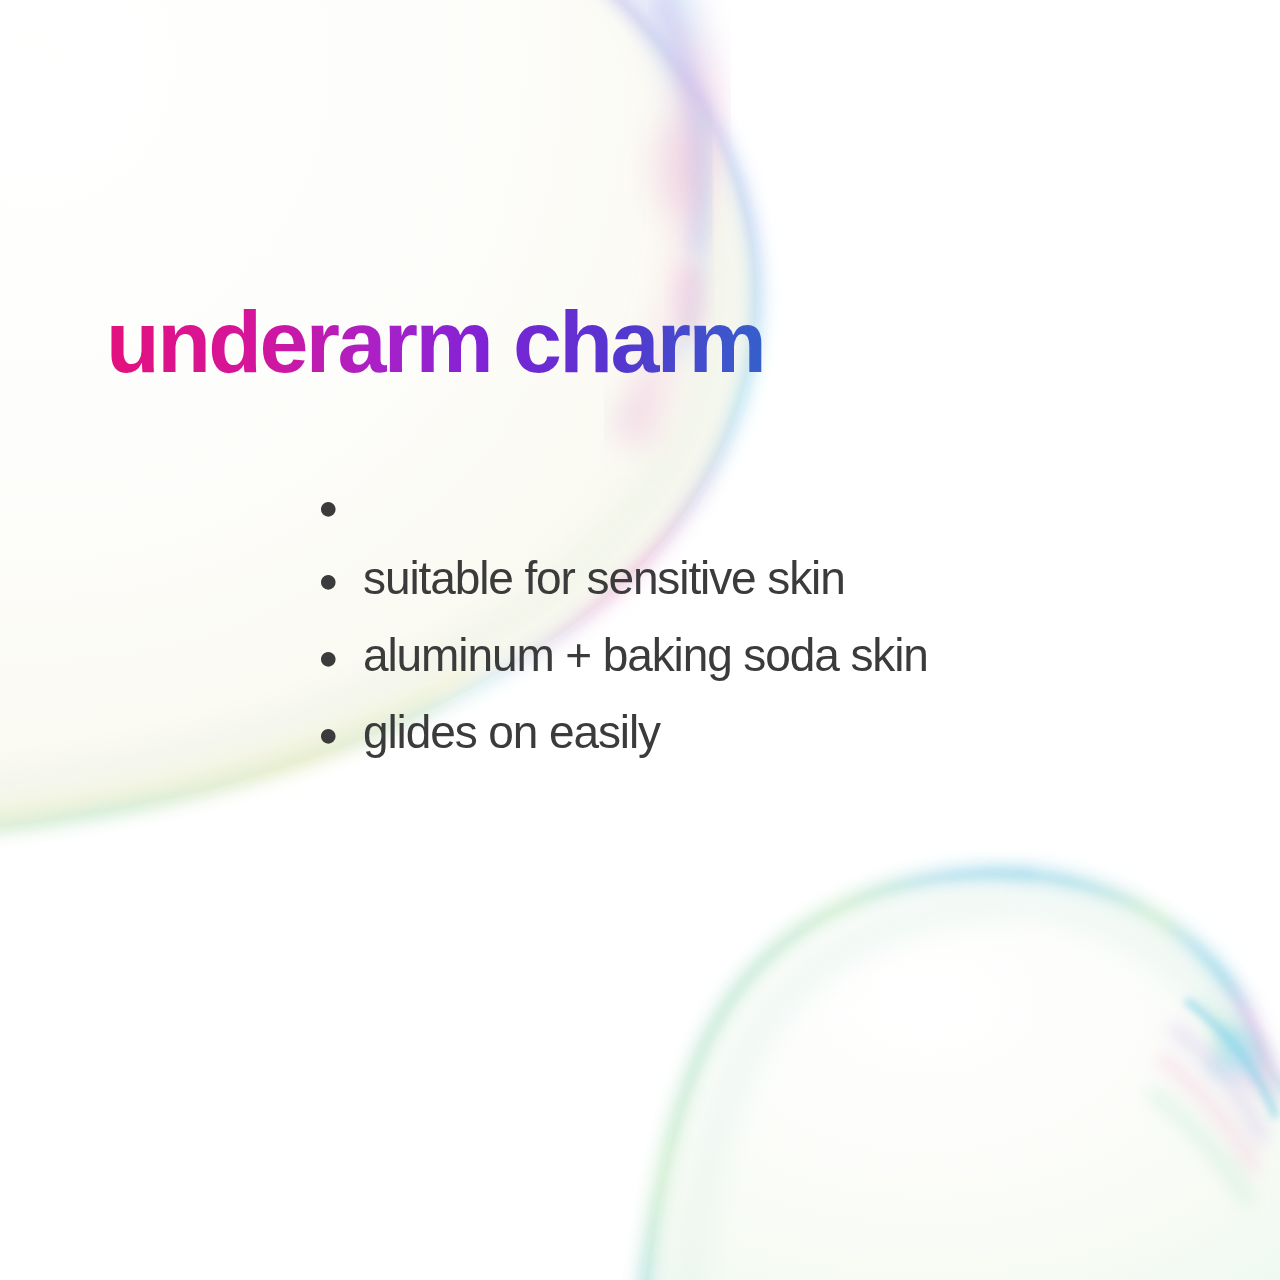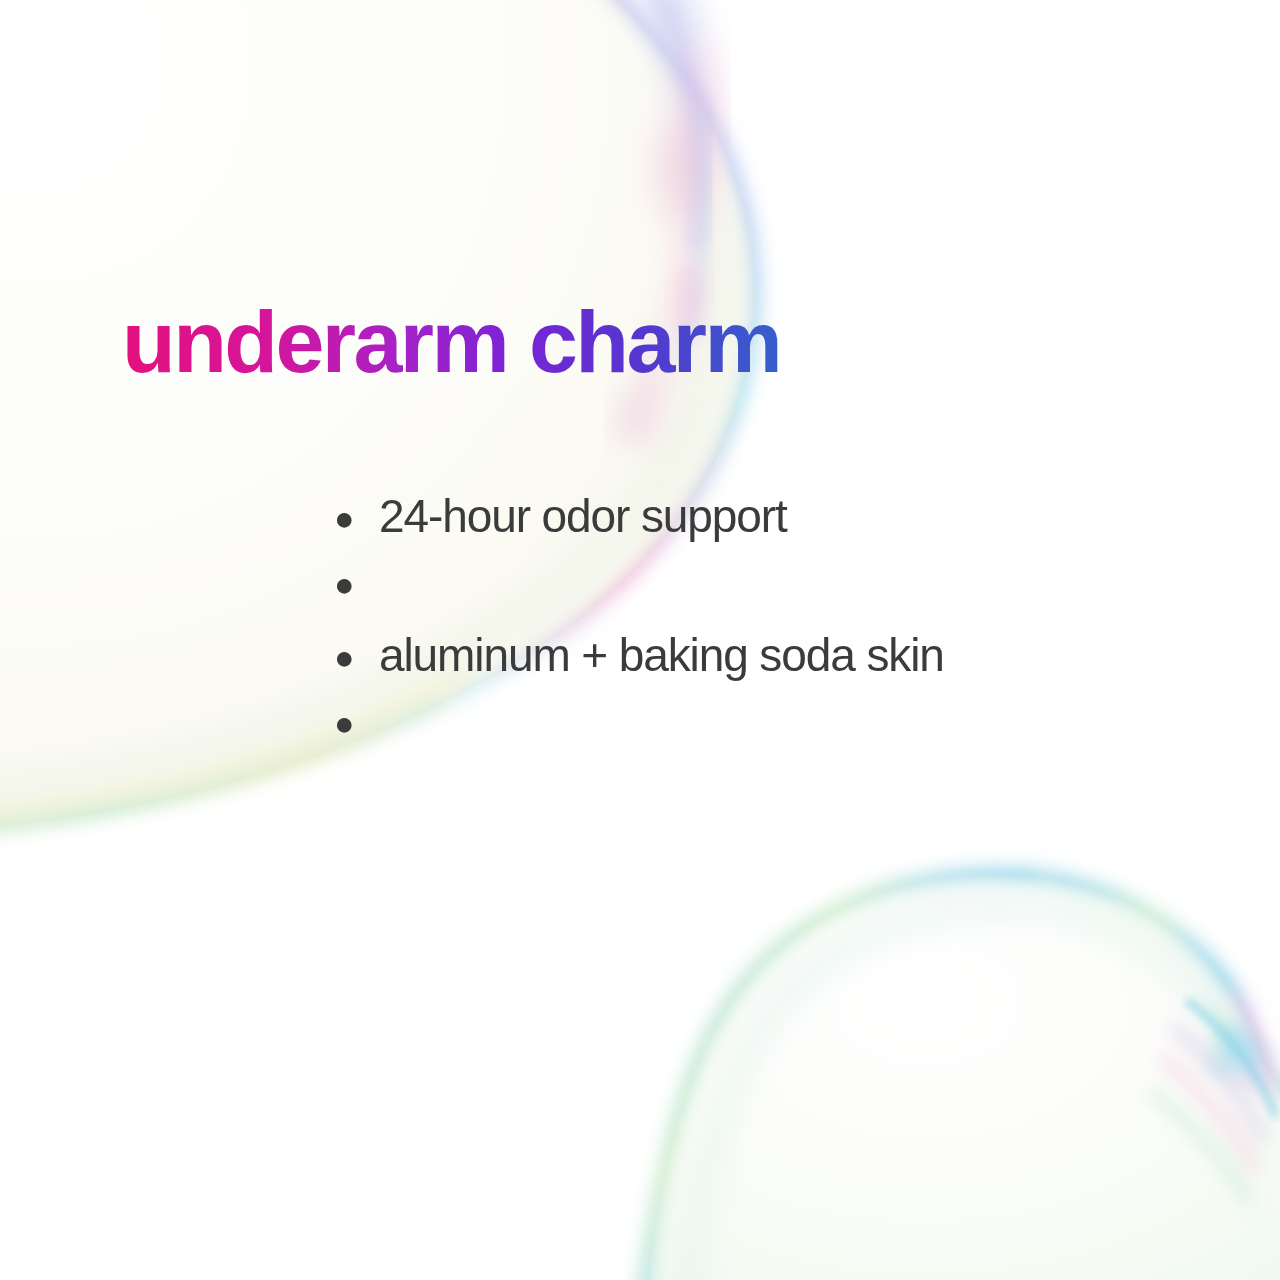--- a/index.html
+++ b/index.html
@@ -33,21 +33,20 @@
     left: 0;
     width: 1280px;
     height: 1280px;
     display: block;
   }
 
   
   .content {
     position: absolute;
     inset: 0;
-    margin-left: 16px;
   }
 
   .headline {
     position: absolute;
     left: 106px;
     top: 296px;
     margin: 0;
     font-size: 88px;
     font-weight: 700;
     letter-spacing: -2.6px;
@@ -260,28 +259,29 @@
     </svg>
   </div>
 
   <div class="content">
 
     <h1 class="headline">underarm charm</h1>
 
     <ul class="feature-list">
       <li class="feature-item">
         <span class="feature-bullet">●</span>
-        <span class="feature-text">24-hour odor support</span>
-      </li>
-      <li class="feature-item">
-        <span class="feature-bullet">●</span>
+      </li>
+      <li class="feature-item">
+        <span class="feature-bullet">●</span>
+        <span class="feature-text">suitable for sensitive skin</span>
       </li>
       <li class="feature-item">
         <span class="feature-bullet">●</span>
         <span class="feature-text">aluminum + baking soda skin</span>
       </li>
       <li class="feature-item">
         <span class="feature-bullet">●</span>
+        <span class="feature-text">glides on easily</span>
       </li>
     </ul>
 
   </div>
 </div>
 
 </body></html>

